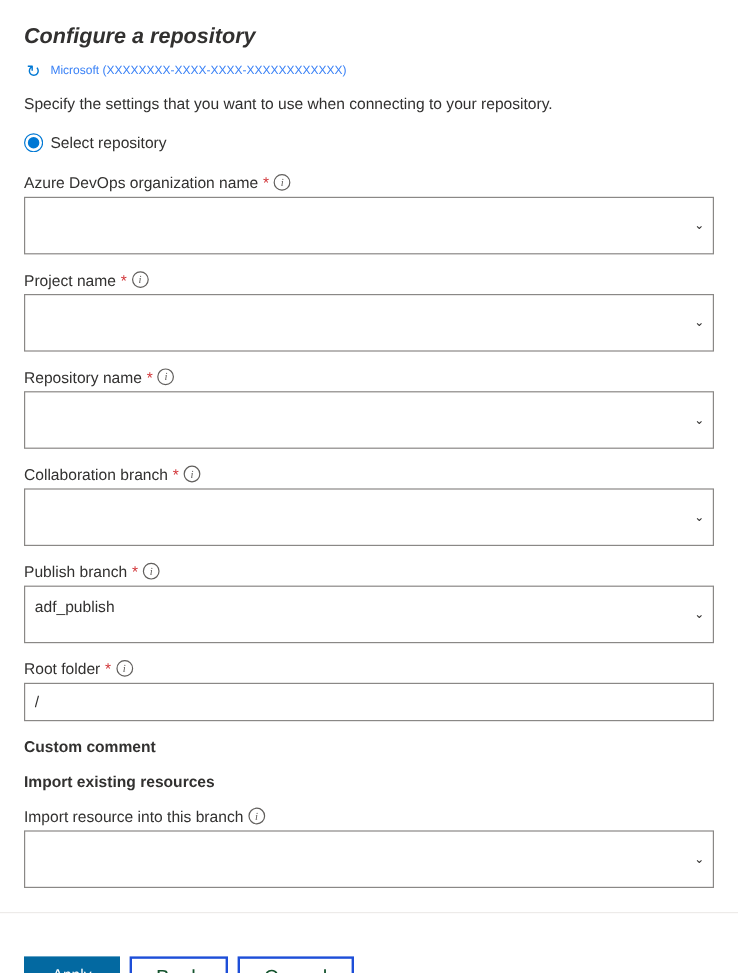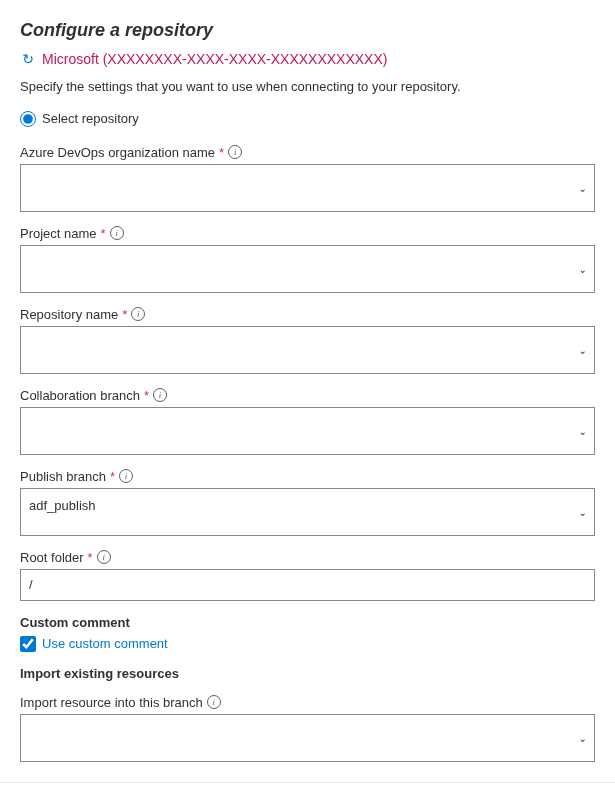--- a/index.html
+++ b/index.html
@@ -33,22 +33,22 @@
     .refresh-icon {
       width: 16px;
       height: 16px;
       display: inline-flex;
       align-items: center;
       justify-content: center;
       color: #0078d4;
       font-size: 14px;
     }
     .org-name {
-      color: #be185d;
-      font-size: 14px;
+      color: #3b82f6;
+      font-size: 10px;
     }
     .description {
       font-size: 13px;
       color: #323130;
       margin-bottom: 14px;
       line-height: 1.5;
     }
     .radio-group {
       display: flex;
       gap: 20px;
@@ -281,24 +281,20 @@
     <div class="field-label">
       <span>Root folder</span>
       <span class="required">*</span>
       <span class="info-icon">i</span>
     </div>
     <input type="text" class="text-input" value="/" style="">
   </div>
 
   <div class="checkbox-group">
     <div class="checkbox-label-title">Custom comment</div>
-    <label class="checkbox-option">
-      <input type="checkbox" checked="" style="">
-      <label>Use custom comment</label>
-    </label>
   </div>
 
   <div class="checkbox-group">
     <div class="checkbox-label-title">Import existing resources</div>
   </div>
 
   <div class="field-group">
     <div class="field-label">
       <span>Import resource into this branch</span>
       <span class="info-icon">i</span>

